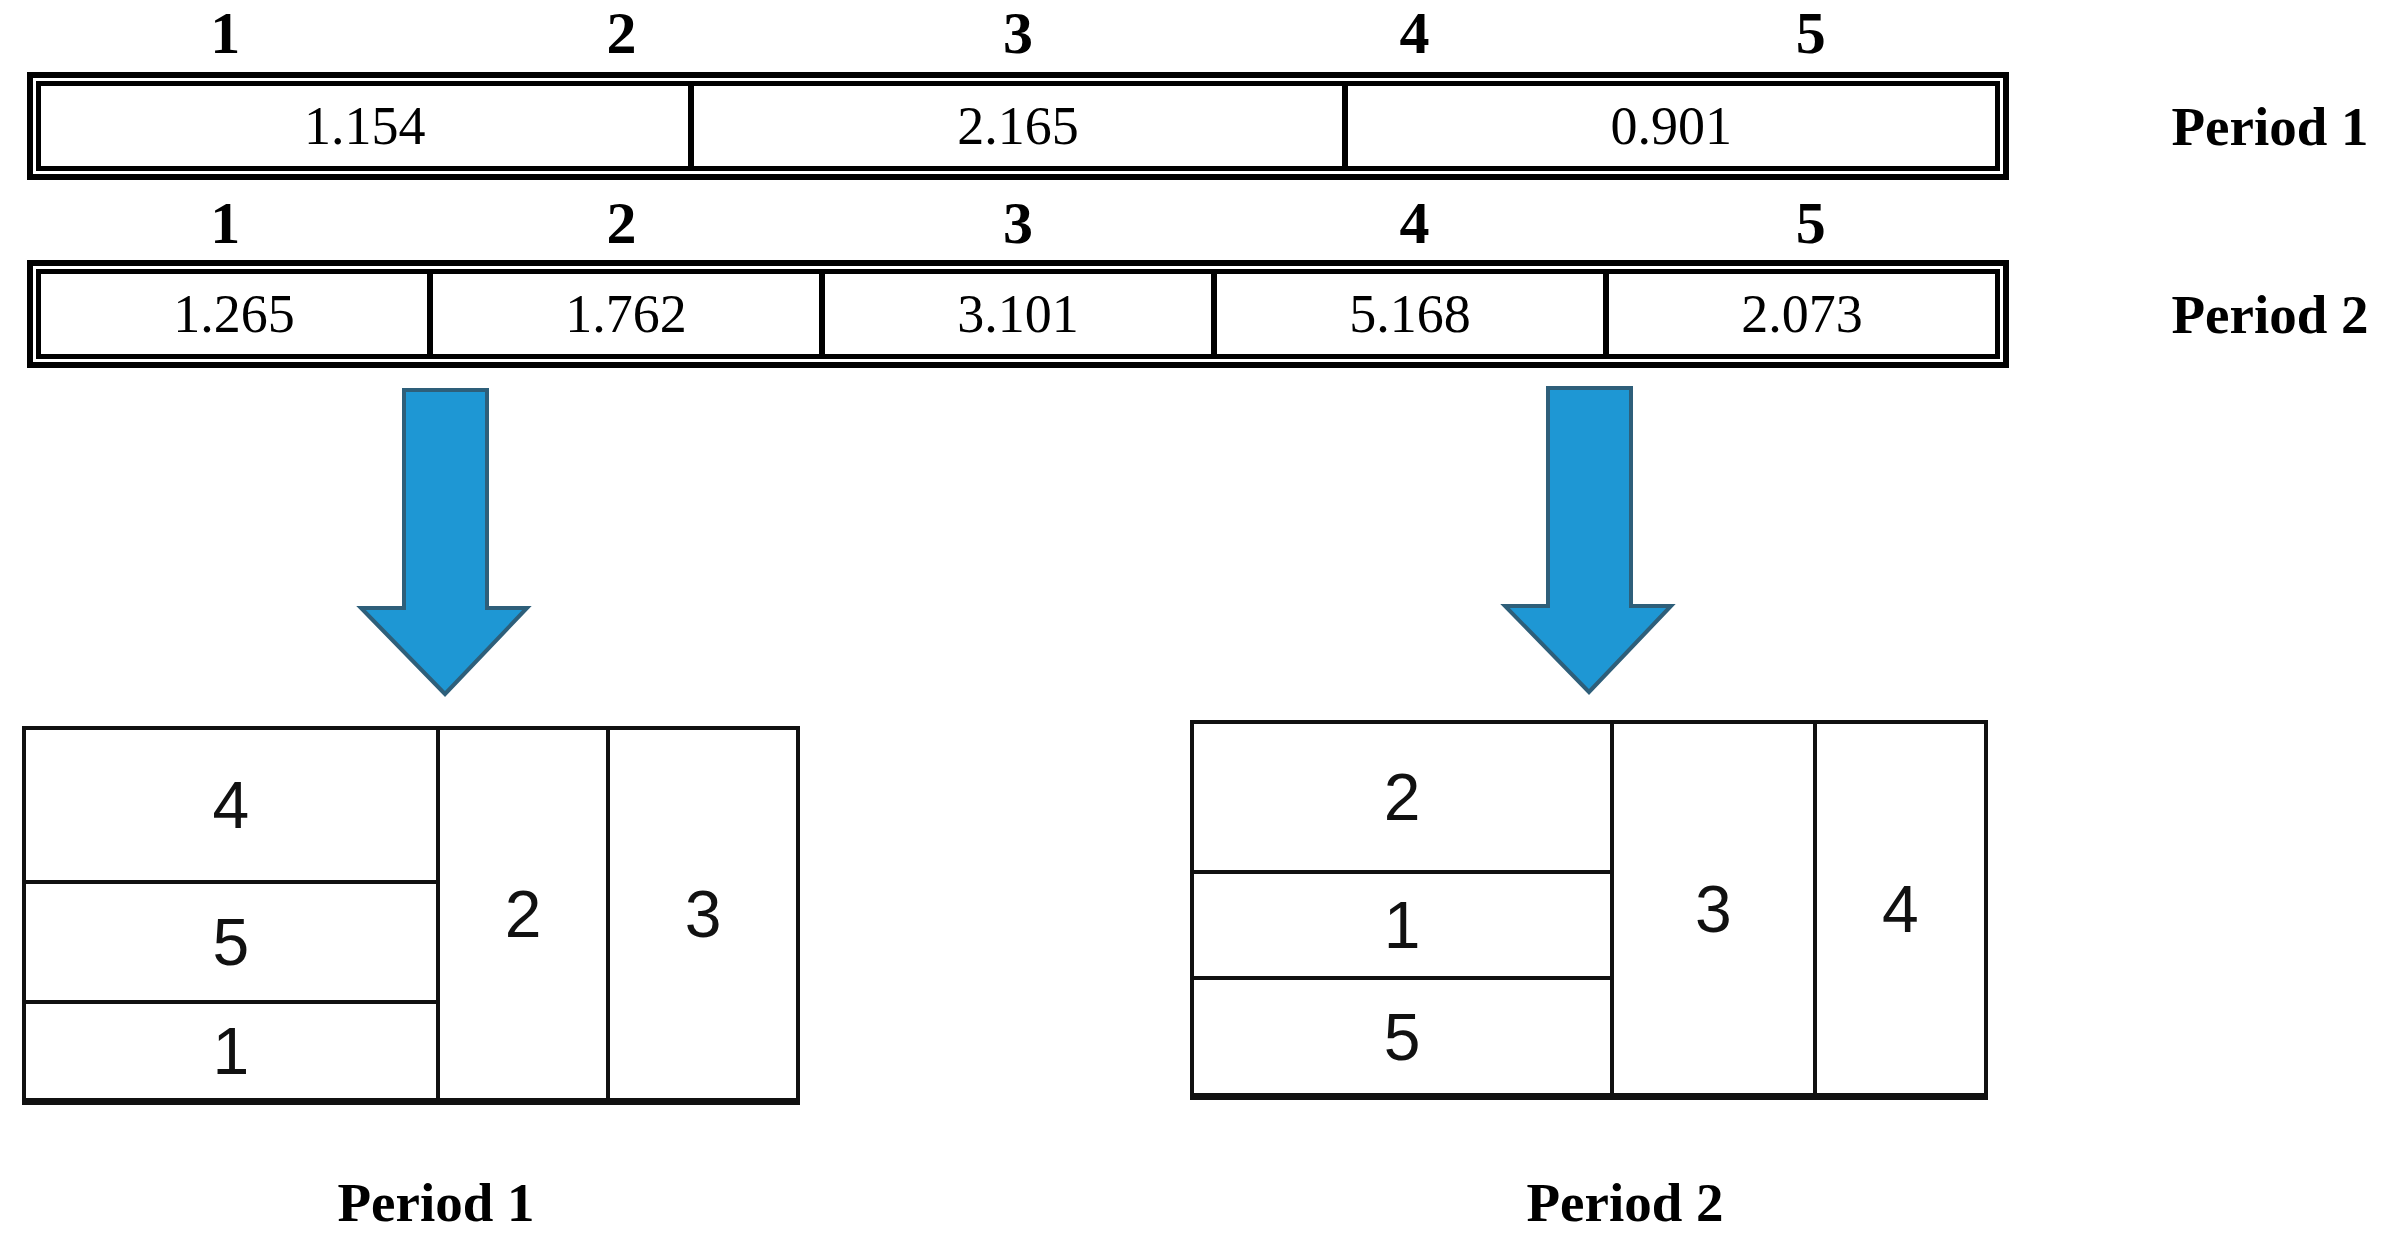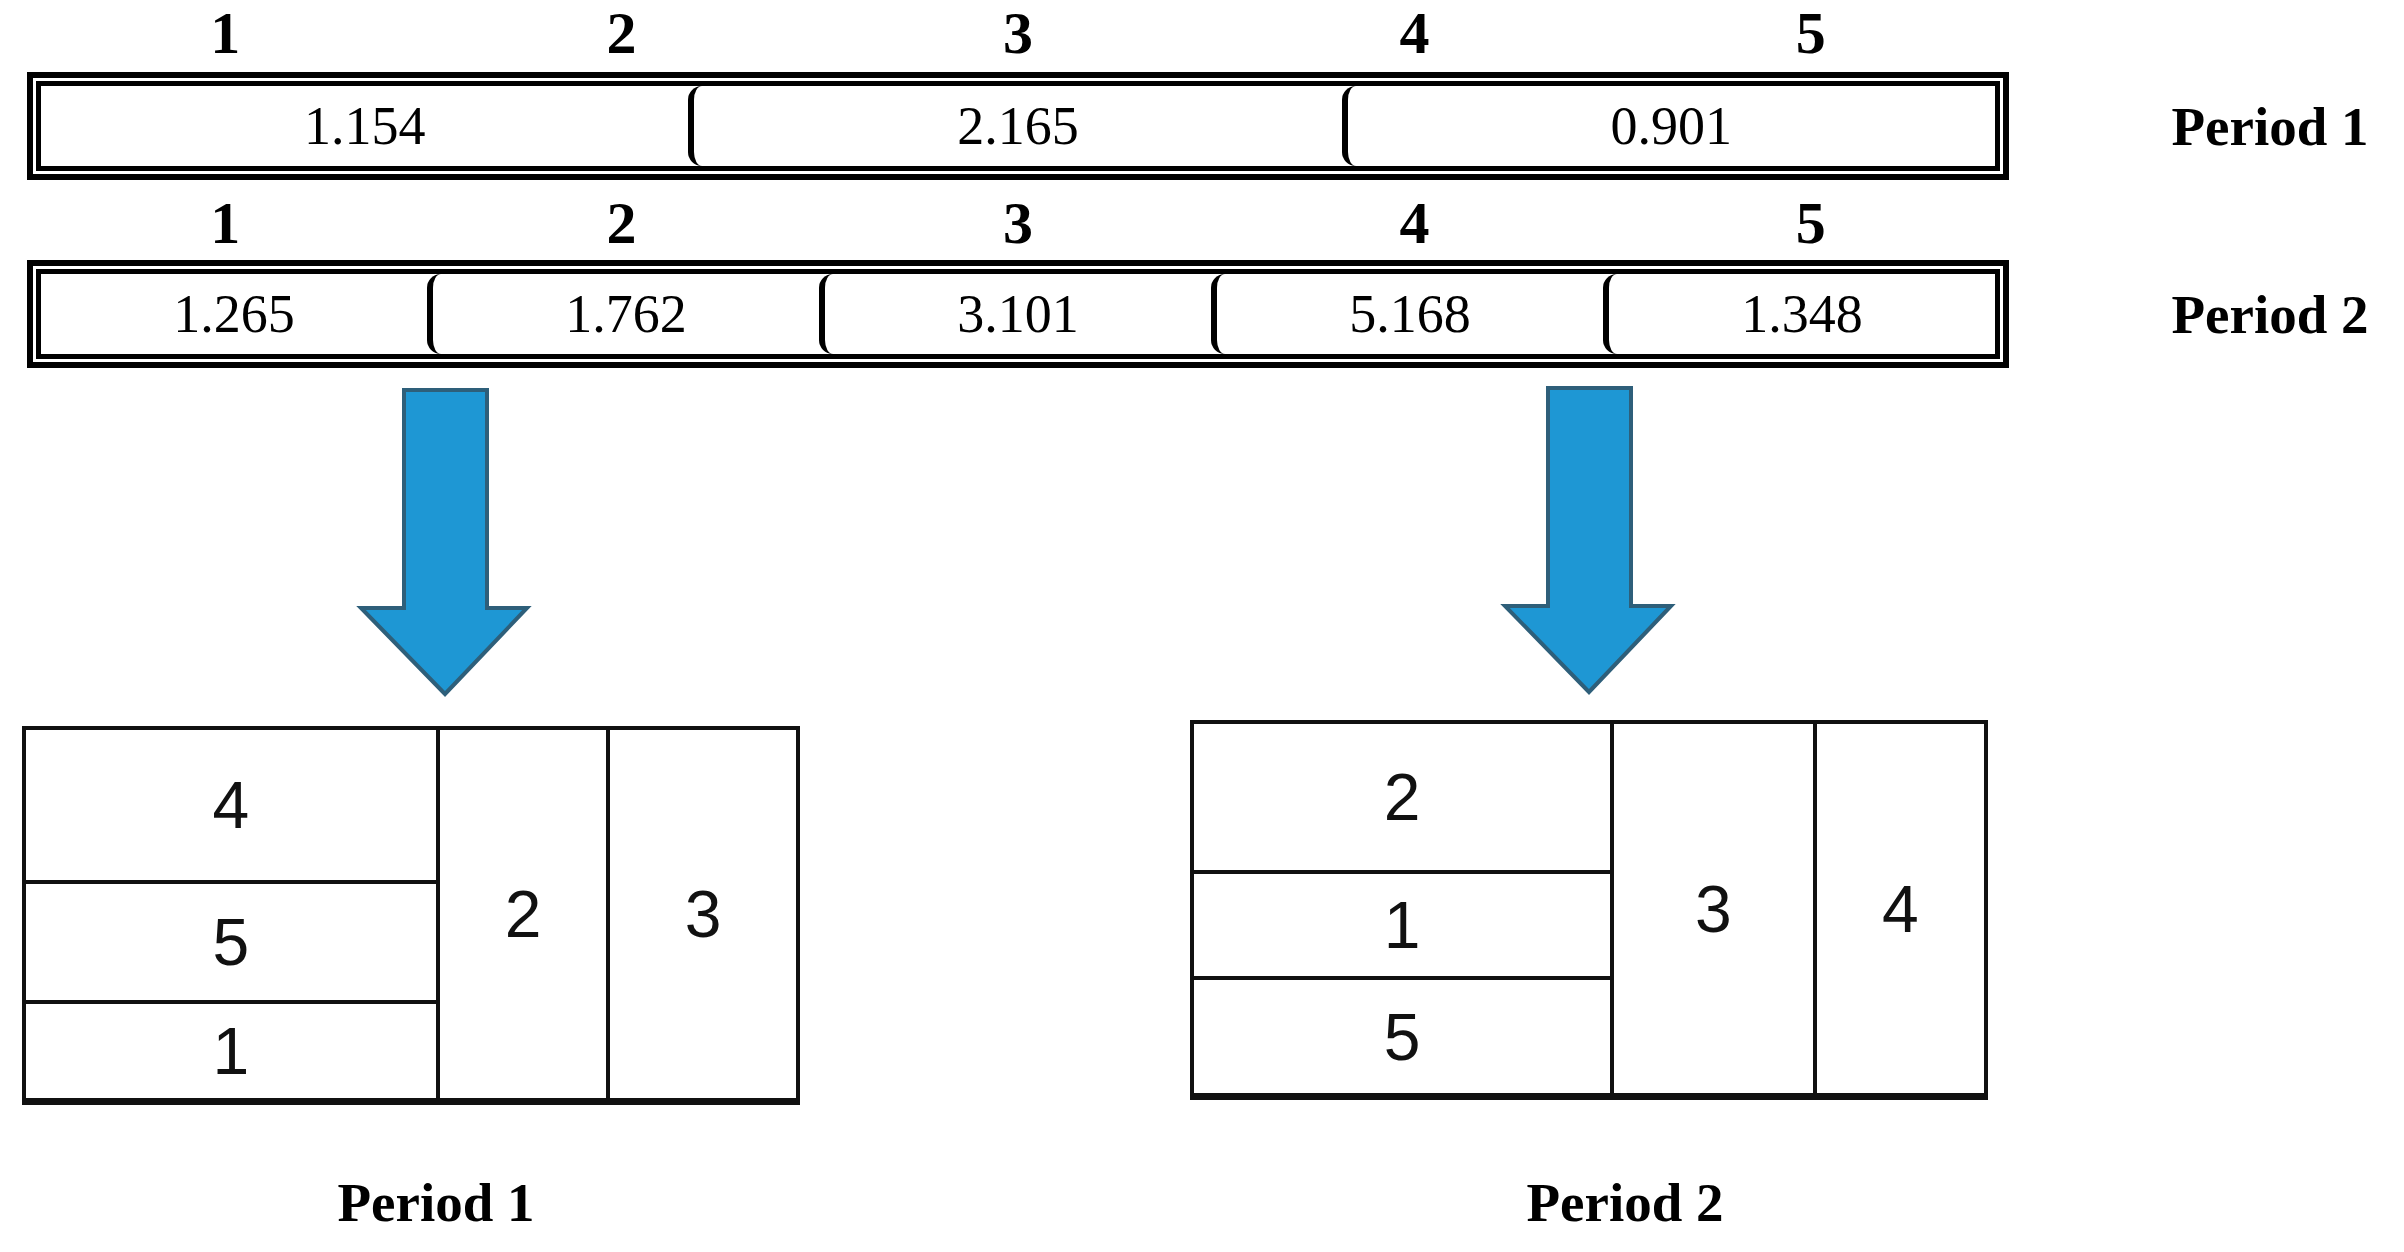--- a/index.html
+++ b/index.html
@@ -31,21 +31,20 @@
   .bar-inner{
     box-sizing:border-box;
     border:5px solid #000;
     height:100%;
     display:flex;
   }
   .vcell{
     flex:1;display:flex;align-items:center;justify-content:center;
     border-left:6px solid #000;
     font-size:54px;
-    border-radius:14px;
   }
   .vcell:first-child{border-left:none;}
   
   .side-label{
     position:absolute;width:264px;height:108px;
     display:flex;align-items:center;justify-content:center;
     font-weight:bold;font-size:55px;
   }
   
   .arrow-svg{position:absolute;}
@@ -107,21 +106,21 @@
     <div class="hcell">4</div>
     <div class="hcell">5</div>
   </div>
 
   <div class="bar" style="top:260px">
     <div class="bar-inner">
       <div class="vcell">1.265</div>
       <div class="vcell">1.762</div>
       <div class="vcell">3.101</div>
       <div class="vcell">5.168</div>
-      <div class="vcell">1.348</div>
+      <div class="vcell">2.073</div>
     </div>
   </div>
   <div class="side-label" style="left:2138px;top:260px">Period 2</div>
 
   <svg class="arrow-svg" style="left:355px;top:386px" width="180" height="312" viewBox="0 0 180 312">
     <polygon points="49,4 132,4 132,222 172,222 90,308 6,222 49,222" stroke-width="4" stroke="#2E5F7A" fill="#1E97D4"></polygon>
   </svg>
   <svg class="arrow-svg" style="left:1499px;top:384px" width="180" height="312" viewBox="0 0 180 312">
     <polygon points="49,4 132,4 132,222 172,222 90,308 6,222 49,222" stroke-width="4" stroke="#2E5F7A" fill="#1E97D4"></polygon>
   </svg>

